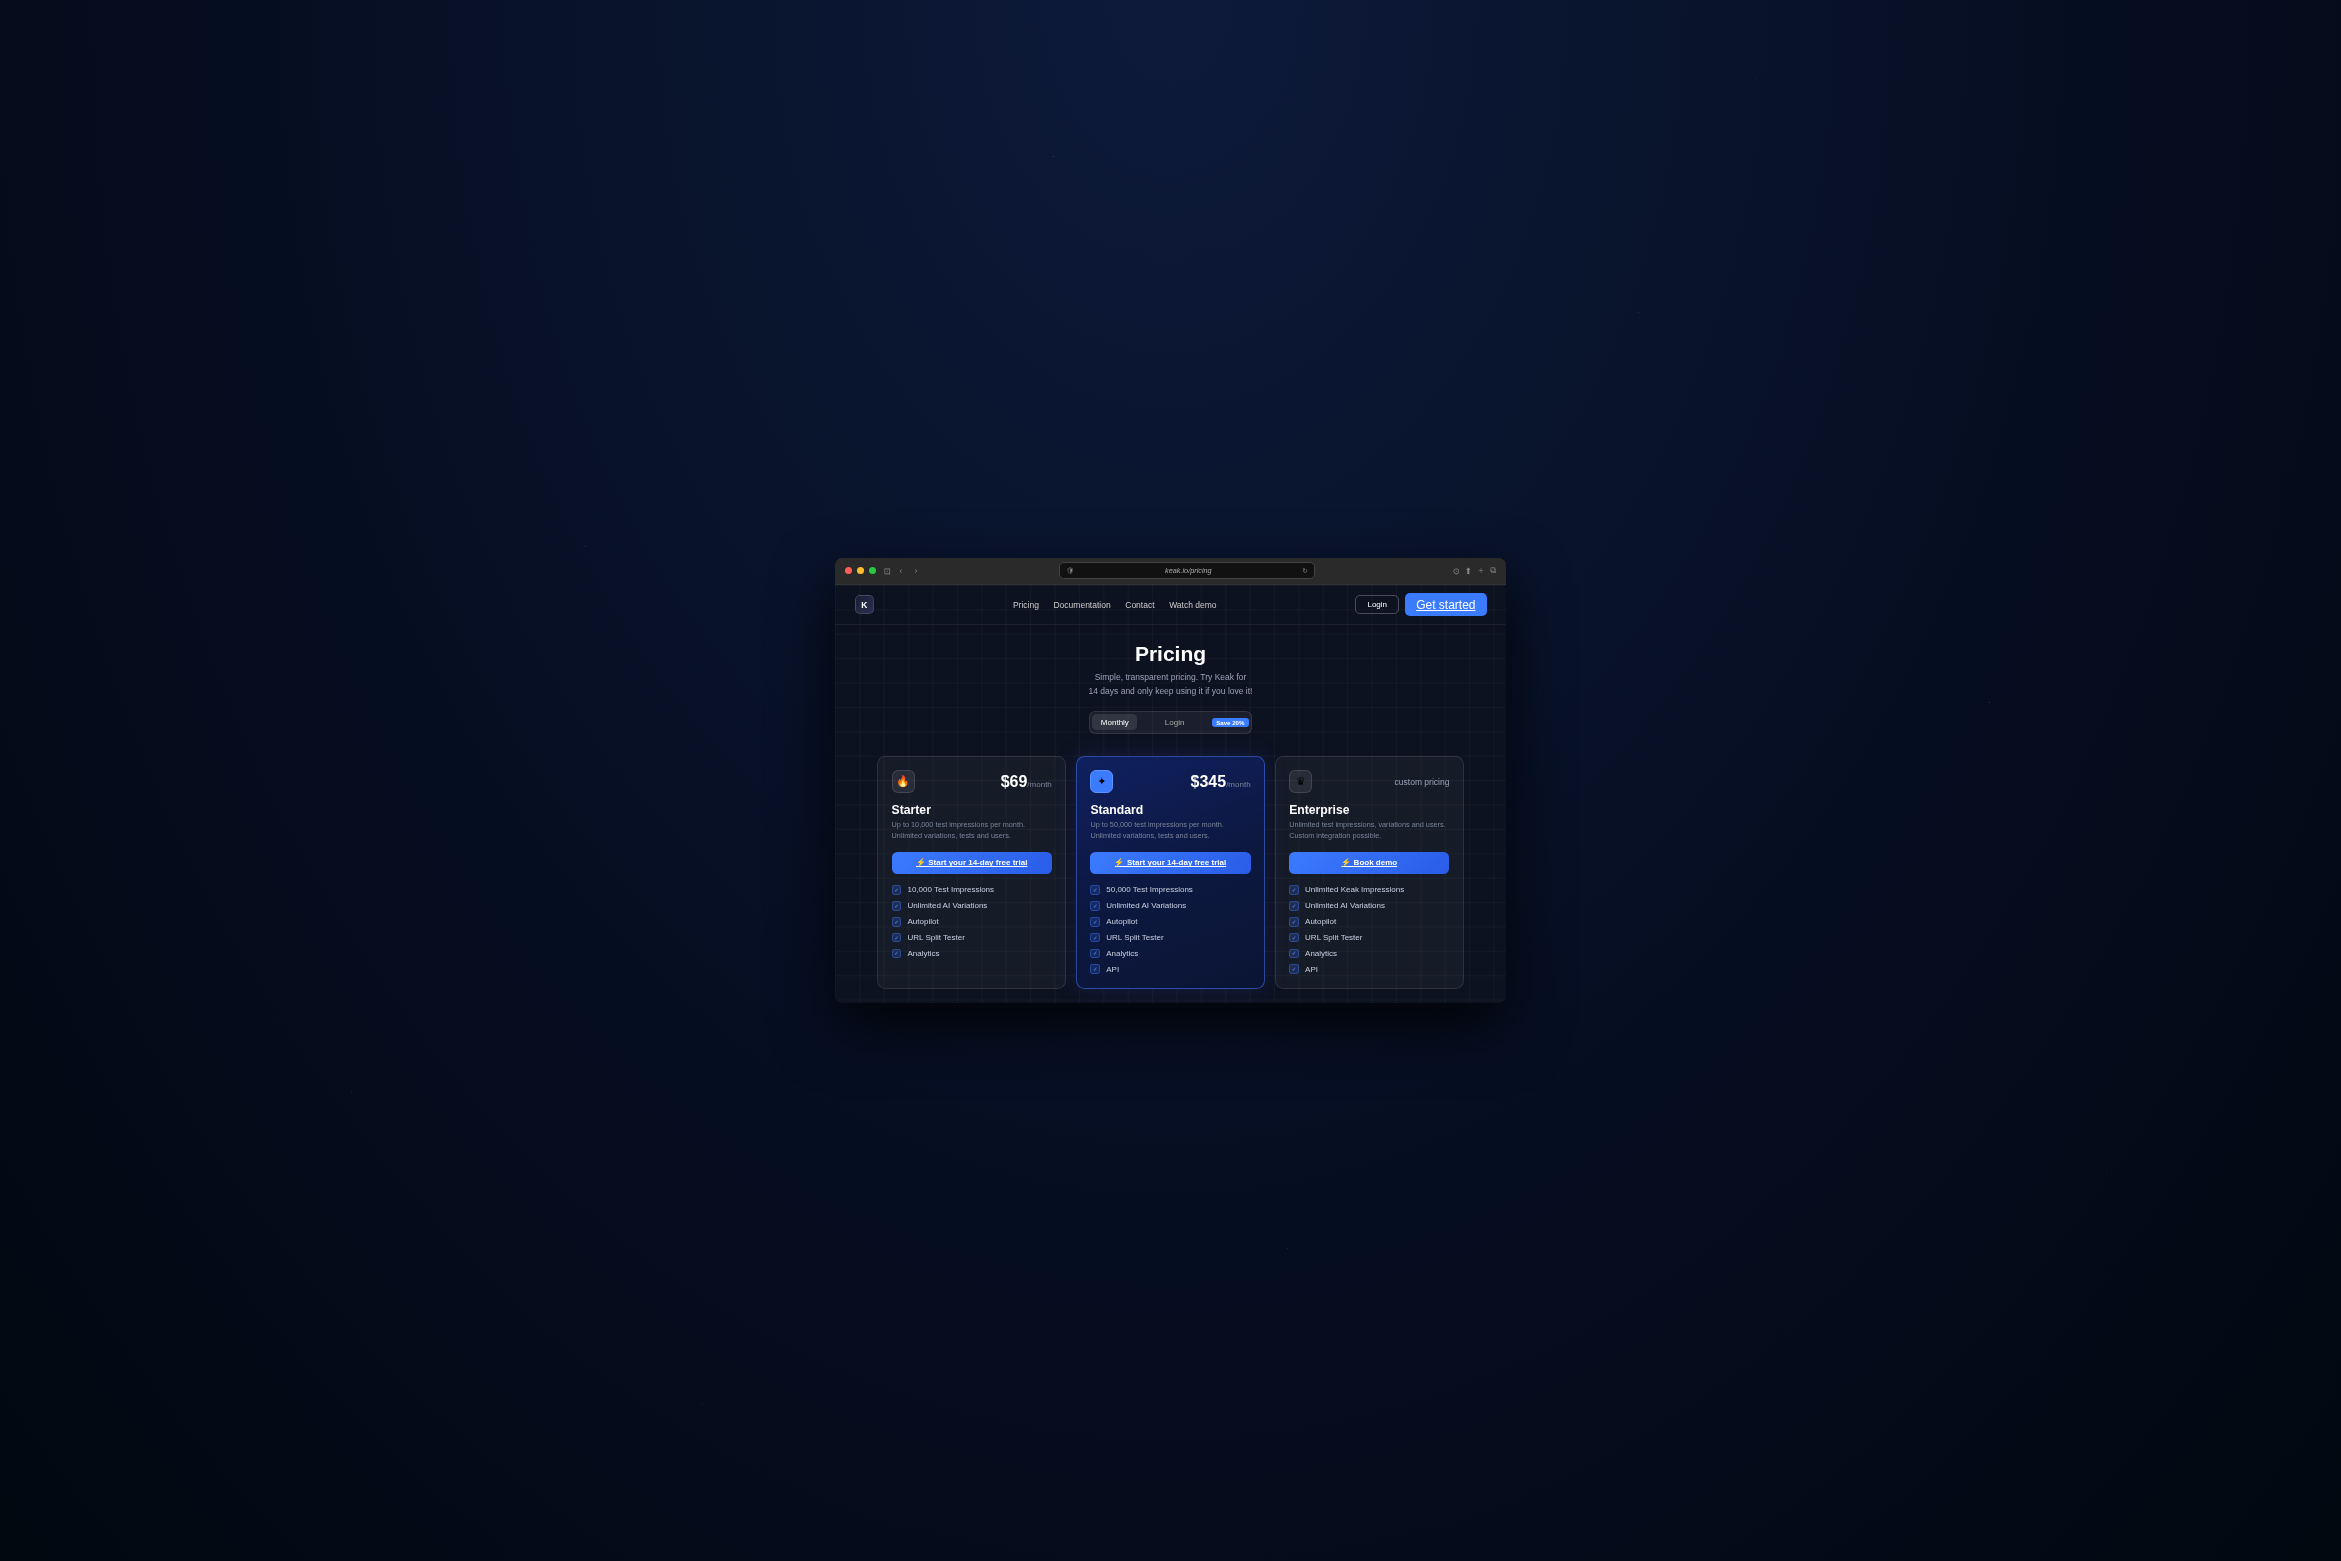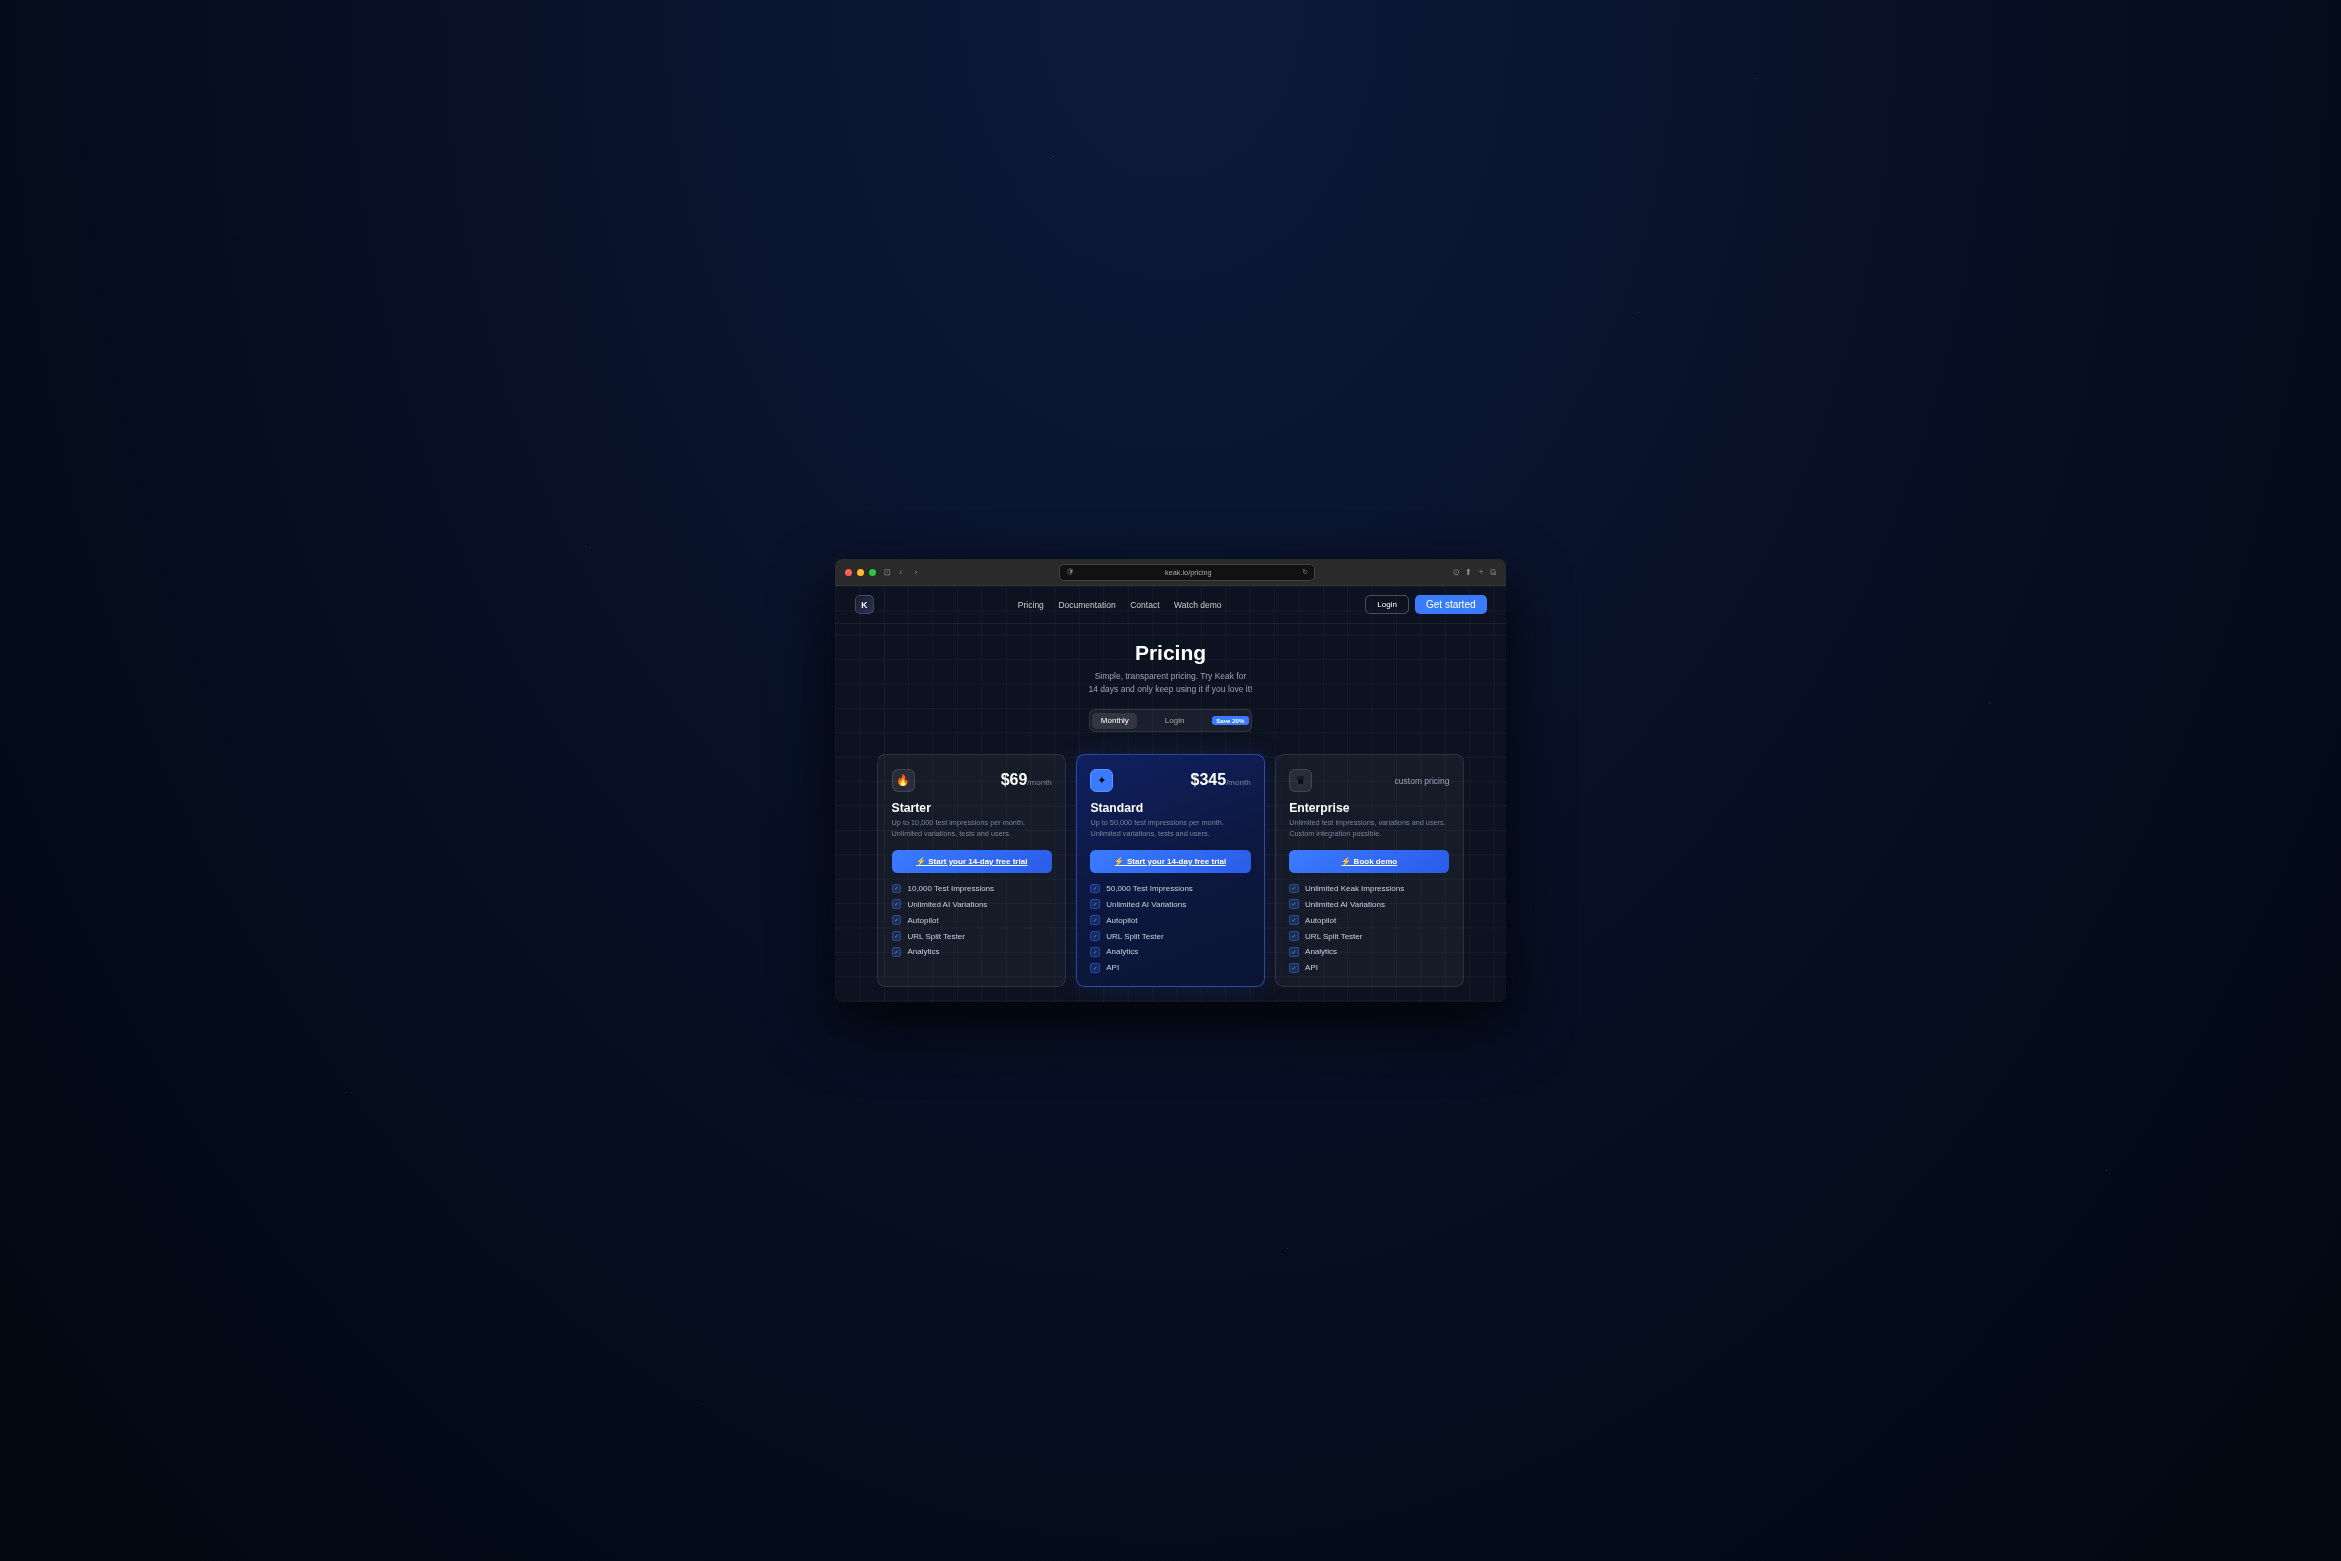--- a/index.html
+++ b/index.html
@@ -114,20 +114,21 @@
     .address-bar-icon {
       color: #888;
       font-size: 6.7px;
     }
 
     .address-bar-url {
       color: #aaa;
       font-size: 7.3px;
       flex: 1;
       text-align: center;
+      font-style: italic;
     }
 
     .address-bar-refresh {
       color: #888;
       font-size: 6.7px;
     }
 
     .browser-right-controls {
       display: flex;
       gap: 4.9px;
@@ -212,23 +213,24 @@
       font-size: 8px;
       cursor: pointer;
     }
 
     .btn-get-started {
       background: #3b7bff;
       border: none;
       color: #fff;
       padding: 4.3px 11px;
       border-radius: 4.9px;
-      font-size: 10px;
+      font-size: 12px;
       cursor: pointer;
       font-weight: 500;
+      text-decoration: underline;
     }
 
     
     .pricing-hero {
       text-align: center;
       padding: 17px 12.2px 12.2px;
       position: relative;
       z-index: 2;
     }
 

